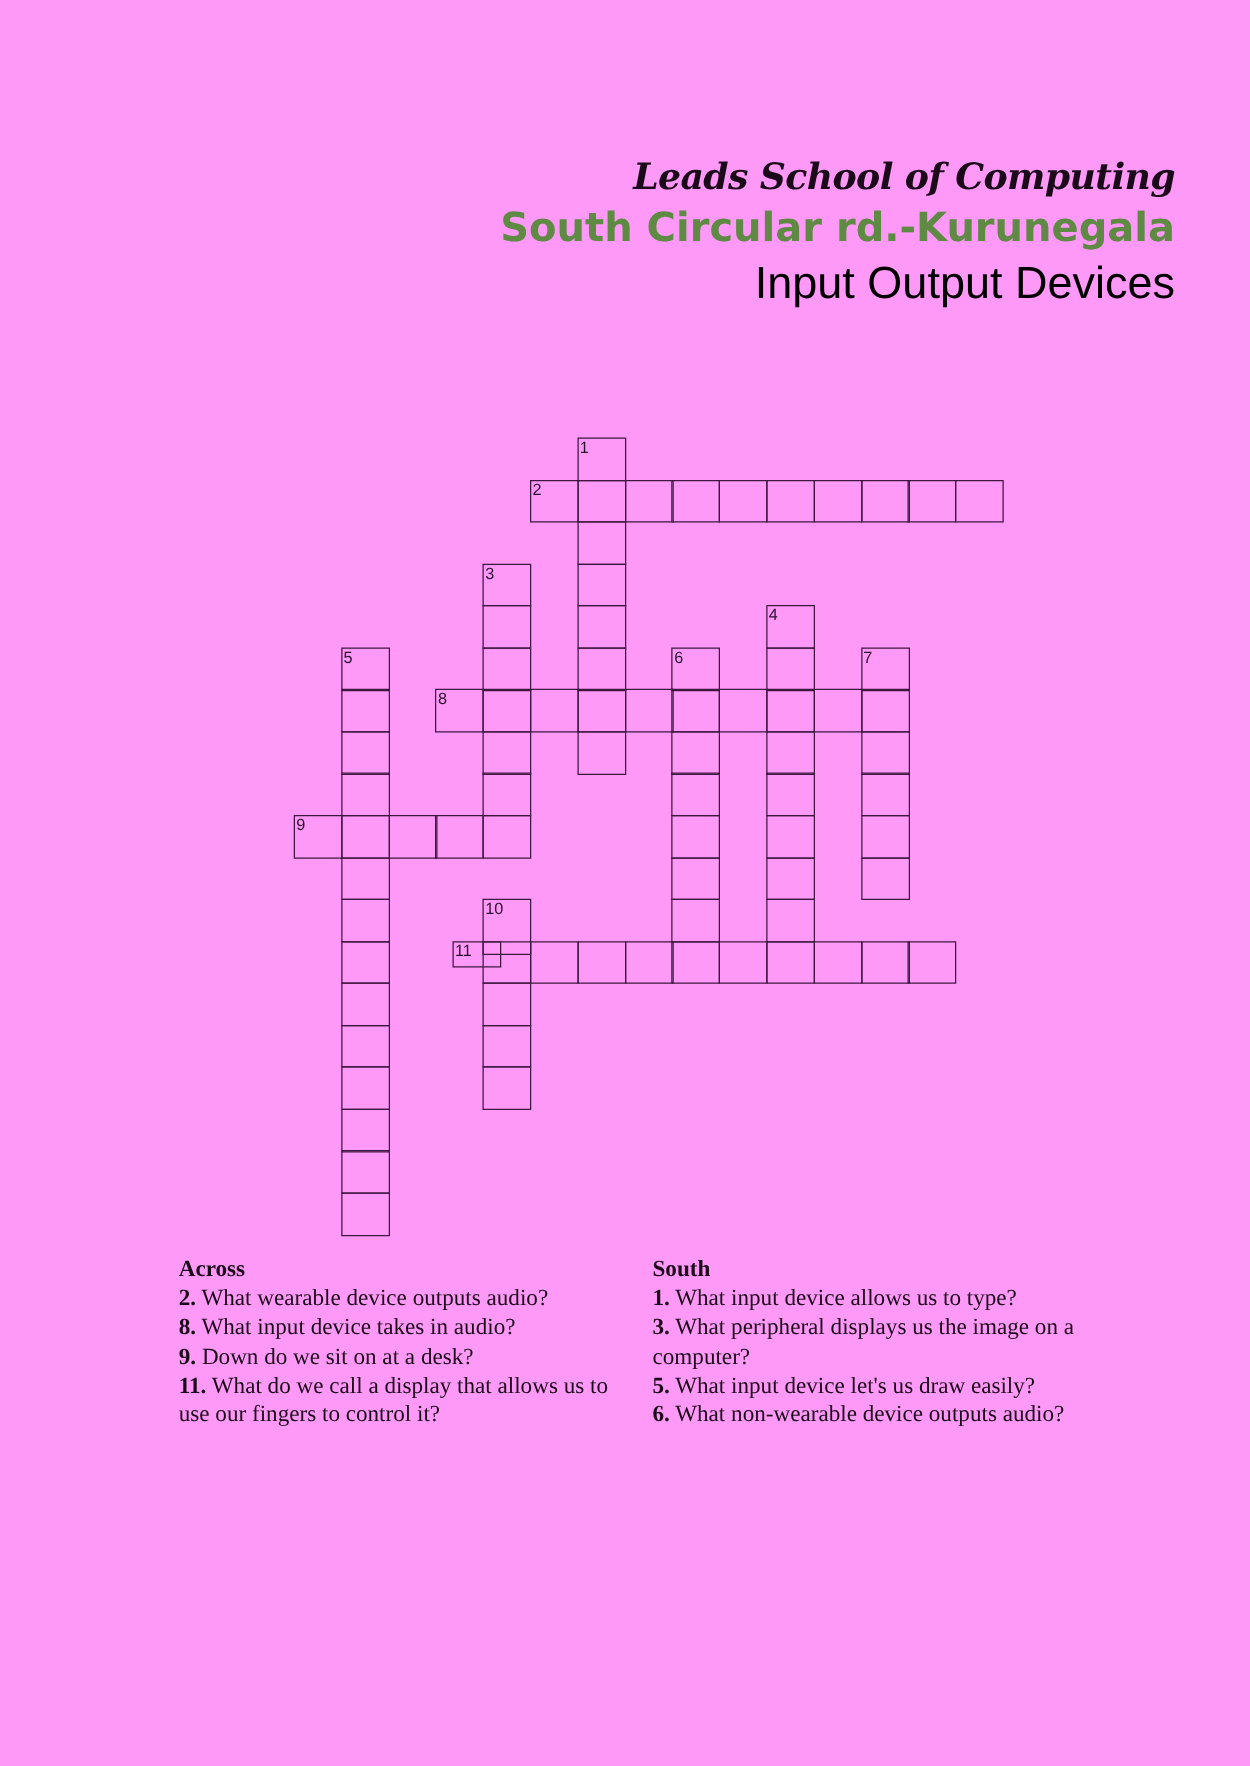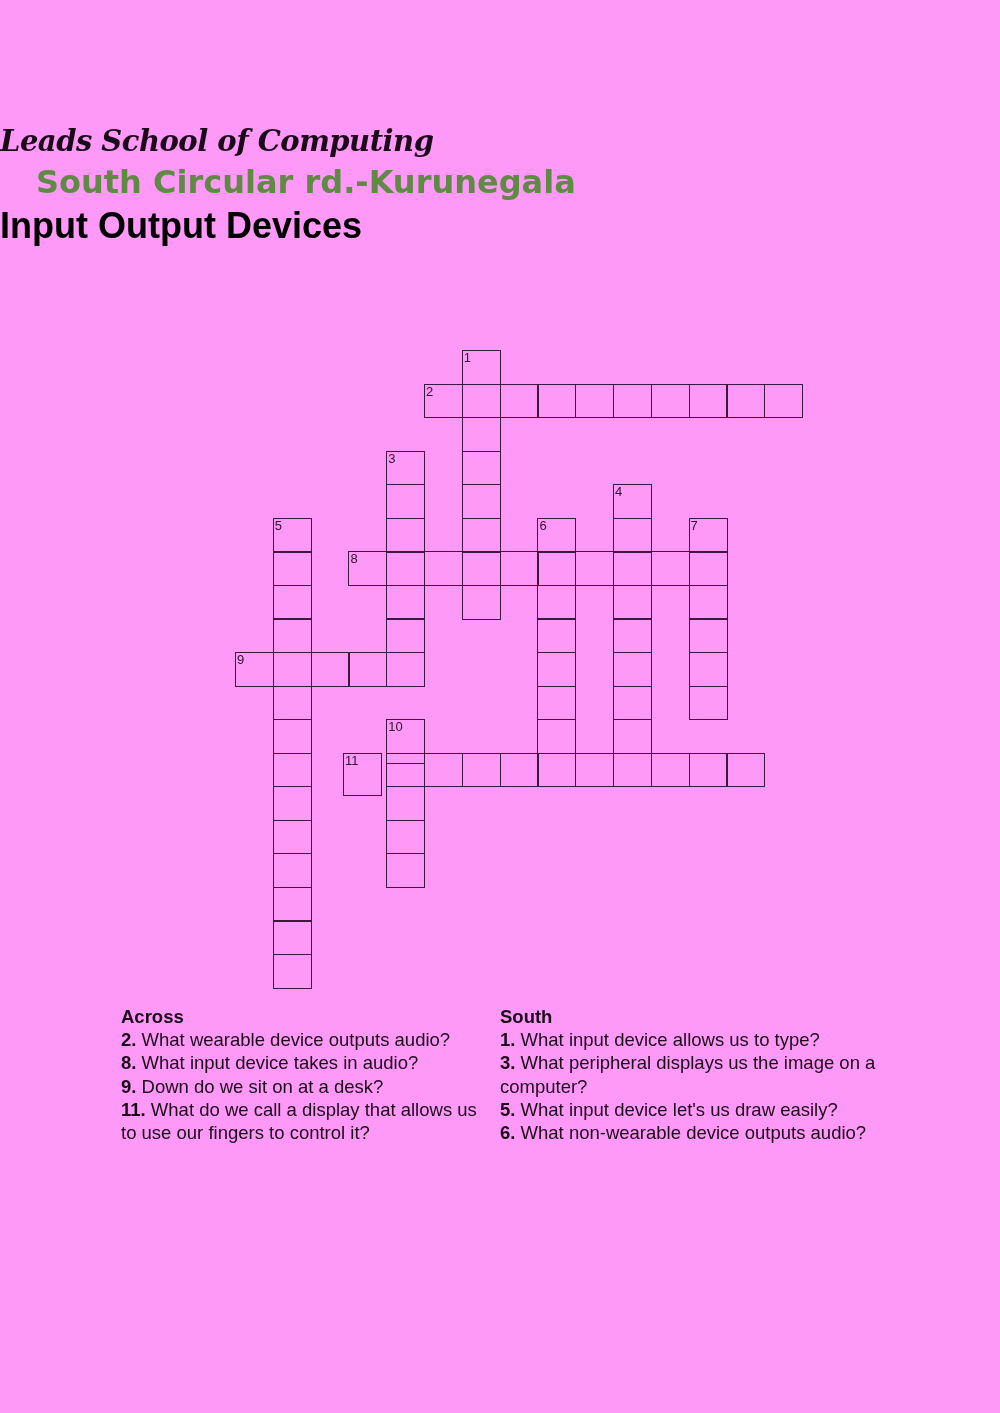--- a/index.html
+++ b/index.html
@@ -13,21 +13,21 @@
       position: relative;
       overflow: hidden;
       font-family: "Liberation Sans", sans-serif;
       color: #000;
     }
     .header {
       position: absolute;
       left: 0;
       top: 118px;
       width: 940px;
-      text-align: left;
+      text-align: right;
     }
     .school-name {
       font-family: "DejaVu Serif", serif;
       font-style: italic;
       font-weight: bold;
       font-size: 29px;
       color: #1a0a1a;
       height: 44px;
       line-height: 46px;
       letter-spacing: -0.5px;
@@ -36,21 +36,21 @@
       font-family: "DejaVu Sans", sans-serif;
       font-weight: bold;
       font-size: 32px;
       color: #5e8a44;
       line-height: 41px;
       height: 41px;
       margin-left: 36px;
     }
     .worksheet-title {
       font-family: "Liberation Sans", sans-serif;
-      font-weight: bold;
+      font-weight: normal;
       font-size: 36px;
       color: #000;
       line-height: 44px;
       height: 44px;
       margin-top: 1px;
     }
     .grid {
       position: absolute;
       left: 0;
       top: 0;
@@ -69,24 +69,25 @@
       left: 1px;
       top: 0px;
       font-family: "Liberation Sans", sans-serif;
       font-size: 13px;
       color: #2a1030;
       line-height: 14px;
     }
     .clues {
       position: absolute;
       top: 1005px;
-      font-family: Liberation Sans, sans-serif;
+      font-family: Liberation Serif, serif;
       font-size: 18.5px;
       line-height: 23.2px;
       color: #1a0a1a;
+      margin-left: 22px;
     }
     .clues.across { left: 121px; width: 370px; }
     .clues.down { left: 500px; width: 390px; }
     .clue-heading {
       font-weight: bold;
     }
     .clue-num {
       font-weight: bold;
     }
   </style>
@@ -187,21 +188,21 @@
     </div>
     <div class="cell" style="left: 310.6px; top: 652px; width: 39.1px; height: 34.8px;"></div>
     <div class="cell" style="left: 348.4px; top: 652px; width: 39.1px; height: 34.8px;"></div>
     <div class="cell" style="left: 386.2px; top: 719px; width: 39.1px; height: 45px;">
       <span class="cell-num">10</span>
     </div>
     <div class="cell" style="left: 386.2px; top: 752.6px; width: 39.1px; height: 34.8px;"></div>
     <div class="cell" style="left: 386.2px; top: 786.1px; width: 39.1px; height: 34.8px;"></div>
     <div class="cell" style="left: 386.2px; top: 819.7px; width: 39.1px; height: 34.8px;"></div>
     <div class="cell" style="left: 386.2px; top: 853.3px; width: 39.1px; height: 34.8px;"></div>
-    <div class="cell" style="left: 343px; top: 752.6px; width: 39.1px; height: 43px;">
+    <div class="cell" style="left: 362px; top: 752.6px; width: 39.1px; height: 21px;">
       <span class="cell-num">11</span>
     </div>
     <div class="cell" style="left: 424px; top: 752.6px; width: 39.1px; height: 34.8px;"></div>
     <div class="cell" style="left: 461.8px; top: 752.6px; width: 39.1px; height: 34.8px;"></div>
     <div class="cell" style="left: 499.6px; top: 752.6px; width: 39.1px; height: 34.8px;"></div>
     <div class="cell" style="left: 575.2px; top: 752.6px; width: 39.1px; height: 34.8px;"></div>
     <div class="cell" style="left: 650.8px; top: 752.6px; width: 39.1px; height: 34.8px;"></div>
     <div class="cell" style="left: 688.6px; top: 752.6px; width: 39.1px; height: 34.8px;"></div>
     <div class="cell" style="left: 726.4px; top: 752.6px; width: 39.1px; height: 34.8px;"></div>
   </div>

